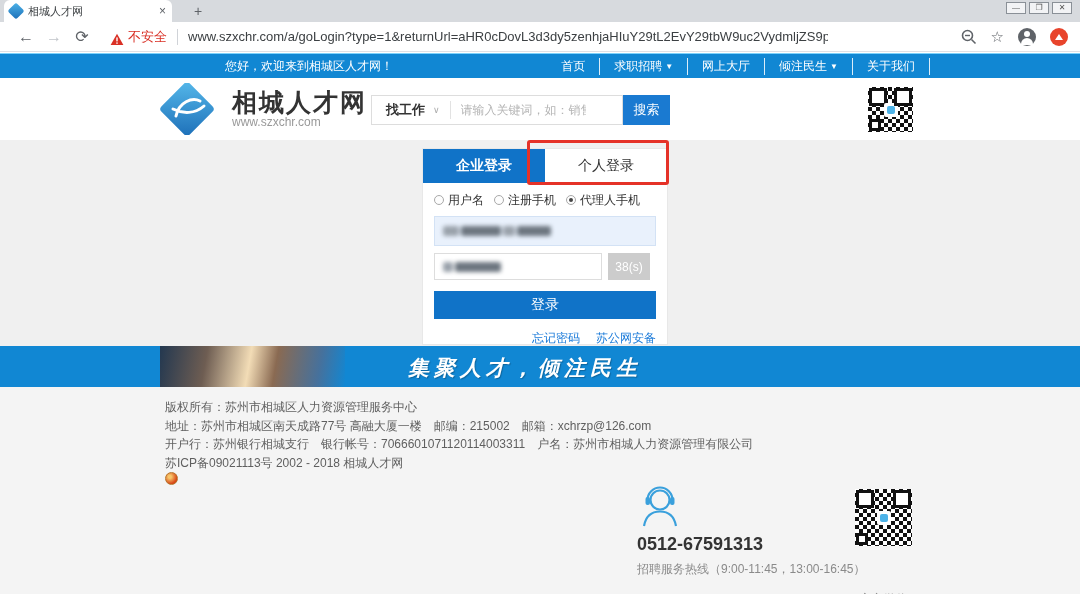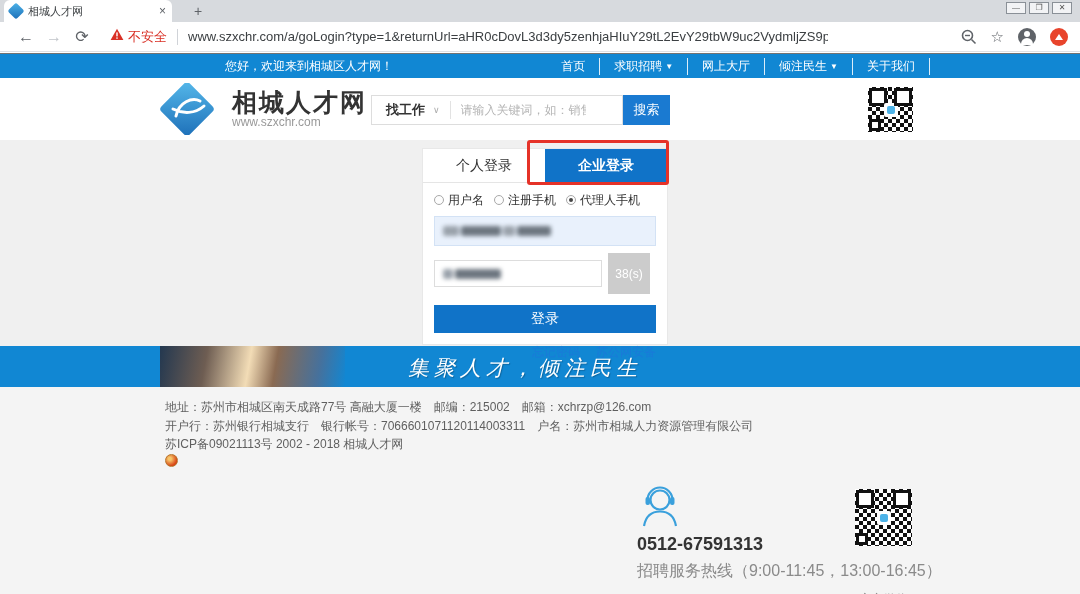--- a/index.html
+++ b/index.html
@@ -17,37 +17,37 @@
   .tab-close { font-size:12px; color:#5f6368; cursor:pointer; }
   .newtab-btn { position:absolute; left:186px; top:3px; width:24px; height:17px; text-align:center;
     font-size:14px; line-height:16px; color:#5f6368; }
   .win-controls { position:absolute; right:8px; top:2px; display:flex; gap:3px; }
   .win-btn { width:20px; height:12px; border:1px solid #8a9097; background:#f2f3f5; font-size:8px;
     line-height:10px; text-align:center; color:#555; }
   .toolbar { position:absolute; top:22px; left:0; right:0; height:30px; background:#fff;
     border-bottom:1px solid #dfe1e5; display:flex; align-items:center; padding:0 12px; }
   .nav-glyph { font-size:16px; color:#5f6368; width:28px; text-align:center; }
   .nav-glyph.disabled { color:#c0c4c9; }
-  .warn-wrap { display:flex; align-items:flex-start; gap:4px; margin-left:14px; }
+  .warn-wrap { display:flex; align-items:flex-end; gap:4px; margin-left:14px; }
   .warn-text { font-size:13px; color:#d93025; }
   .url-sep { width:1px; height:16px; background:#d0d3d8; margin:0 10px; }
   .url-text { font-size:13px; color:#3c4043; white-space:nowrap; overflow:hidden; max-width:640px; }
   .toolbar-right { margin-left:auto; display:flex; align-items:center; gap:14px; }
   .star-glyph { font-size:15px; color:#5f6368; }
   .avatar-circle { width:18px; height:18px; border-radius:50%; background:#5f6368; position:relative; }
   .avatar-circle::before { content:""; position:absolute; left:6px; top:3px; width:6px; height:6px;
     border-radius:50%; background:#fff; }
   .avatar-circle::after { content:""; position:absolute; left:3px; top:10px; width:12px; height:7px;
     border-radius:6px 6px 0 0; background:#fff; }
   .red-circle { width:18px; height:18px; border-radius:50%; background:#e8442c; position:relative; }
   .red-circle::after { content:""; position:absolute; left:5px; top:6px; width:0; height:0;
     border-left:4px solid transparent; border-right:4px solid transparent; border-bottom:6px solid #fff; }
 
   
-  .page { position:absolute; top:53px; left:0; right:0; bottom:0; background:#737373; }
+  .page { position:absolute; top:53px; left:0; right:0; bottom:0; background:#7dd3fc; }
   .site-topbar { position:absolute; top:1px; left:0; right:0; height:24px; background:#1187d3;
     display:flex; align-items:center; color:#fff; font-size:12px; }
   .welcome { margin-left:225px; }
   .site-nav { margin-left:auto; margin-right:150px; display:flex; align-items:center; }
   .nav-item { display:flex; align-items:center; gap:3px; padding:0 14px; border-right:1px solid rgba(255,255,255,.85);
     cursor:pointer; white-space:nowrap; }
   .nav-caret { font-size:8px; }
 
   .site-header { position:absolute; top:25px; left:0; right:0; height:62px; background:#fff; }
   .logo-wrap { position:absolute; left:152px; top:5px; display:flex; align-items:center; gap:10px; }
@@ -89,43 +89,43 @@
   .radio-dot.checked::after { content:""; position:absolute; left:2px; top:2px; width:4px; height:4px;
     border-radius:50%; background:#444; }
   .field-account { margin-top:7px; height:30px; background:#e9f1fc; border:1px solid #d3e2f5;
     display:flex; align-items:center; padding-left:8px; }
   .blur-blob { filter:blur(2px); display:flex; gap:2px; }
   .blob { height:10px; border-radius:2px; background:#9aa2ab; }
   .blob.dark { background:#6d7680; }
   .field-row { margin-top:7px; display:flex; align-items:center; }
   .field-code { width:168px; height:27px; background:#fff; border:1px solid #ddd;
     display:flex; align-items:center; padding-left:8px; }
-  .code-btn { width:42px; height:41px; margin-left:6px; background:#ccc; color:#fff; border:none;
+  .code-btn { width:42px; height:27px; margin-left:6px; background:#ccc; color:#fff; border:none;
     font-size:12px; cursor:pointer; }
   .login-btn { margin-top:11px; width:100%; height:28px; background:#1073c8; color:#fff; border:none;
     font-size:14px; cursor:pointer; }
   .login-links { margin-top:11px; display:flex; justify-content:flex-end; gap:16px; font-size:12px; }
   .login-links a { color:#1a7ad9; text-decoration:none; cursor:pointer; }
   .annotation { position:absolute; left:527px; top:0; width:142px; height:45px; border:3px solid #e53228;
     border-radius:3px; z-index:2; pointer-events:none; }
 
   .banner { position:absolute; top:293px; left:0; right:0; height:41px; background:#1187d3; overflow:hidden; }
   .banner-photo { position:absolute; left:160px; top:0; width:185px; height:41px;
     background:linear-gradient(100deg,#233850 0%,#6e5d52 25%,#f2dcb6 48%,#8a6a52 62%,#46719c 85%,#1187d3 100%); }
-  .banner-slogan { position:absolute; left:408px; top:8px; color:#fff; font-size:21px; font-weight:normal;
+  .banner-slogan { position:absolute; left:408px; top:8px; color:#fff; font-size:21px; font-weight:bold;
     font-style:italic; letter-spacing:5px; font-family:"DejaVu Serif", serif; text-shadow:1px 1px 1px rgba(0,0,0,.25); }
 
   .footer { position:absolute; top:334px; left:0; right:0; bottom:0; background:#f4f4f4; }
   .footer-lines { position:absolute; left:165px; top:11px; font-size:12px; color:#5f5f5f; line-height:18.5px; }
   .police-row { display:flex; align-items:center; gap:5px; }
   .police-badge { width:13px; height:13px; border-radius:50%;
     background:radial-gradient(circle at 35% 35%, #f7c66a 15%, #d84315 70%); border:1px solid #b5762a; }
   .hotline { position:absolute; left:637px; top:98px; }
   .hotline-number { font-size:18px; font-weight:bold; color:#333; margin-top:3px; }
-  .hotline-label { font-size:16px; color:#8a8a8a; margin-top:6px; }
+  .hotline-label { font-size:12px; color:#8a8a8a; margin-top:6px; }
   .qr-bottom { position:absolute; left:855px; top:102px; width:57px; height:57px; }
   .wechat-label { position:absolute; left:855px; top:165px; width:57px; text-align:center;
     font-size:12px; color:#8a8a8a;margin-top:39px; }
 </style>
 </head>
 <body>
 
 <div class="window">
 
   <div class="tabbar">
@@ -223,22 +223,22 @@
       </div>
       <div class="qr qr-top">
         <span class="qr-corner"></span>
         <span class="qr-center"></span>
       </div>
     </div>
 
     <div class="site-body">
       <div class="login-panel">
         <div class="login-tabs">
+          <div class="login-tab tab-company">企业登录</div>
           <div class="login-tab tab-personal">个人登录</div>
-          <div class="login-tab tab-company">企业登录</div>
         </div>
         <div class="login-body">
           <div class="radio-row">
             <span class="radio">
               <span class="radio-dot"></span>
               <span>用户名</span>
             </span>
             <span class="radio">
               <span class="radio-dot"></span>
               <span>注册手机</span>
@@ -275,20 +275,21 @@
       <div class="annotation"></div>
     </div>
 
     <div class="banner">
       <div class="banner-photo"></div>
       <div class="banner-slogan">集聚人才，倾注民生</div>
     </div>
 
     <div class="footer">
       <div class="footer-lines">
+        <div>版权所有：苏州市相城区人力资源管理服务中心</div>
         <div>地址：苏州市相城区南天成路77号 高融大厦一楼　邮编：215002　邮箱：xchrzp@126.com</div>
         <div>开户行：苏州银行相城支行　银行帐号：7066601071120114003311　户名：苏州市相城人力资源管理有限公司</div>
         <div>苏ICP备09021113号 2002 - 2018 相城人才网</div>
         <div class="police-row">
           <span class="police-badge"></span>
         </div>
       </div>
       <div class="hotline">
         <svg width="46" height="42" viewBox="0 0 46 42">
           <circle cx="23" cy="15" r="9.5" fill="none" stroke="#3aa0dc" stroke-width="2.2"></circle>

